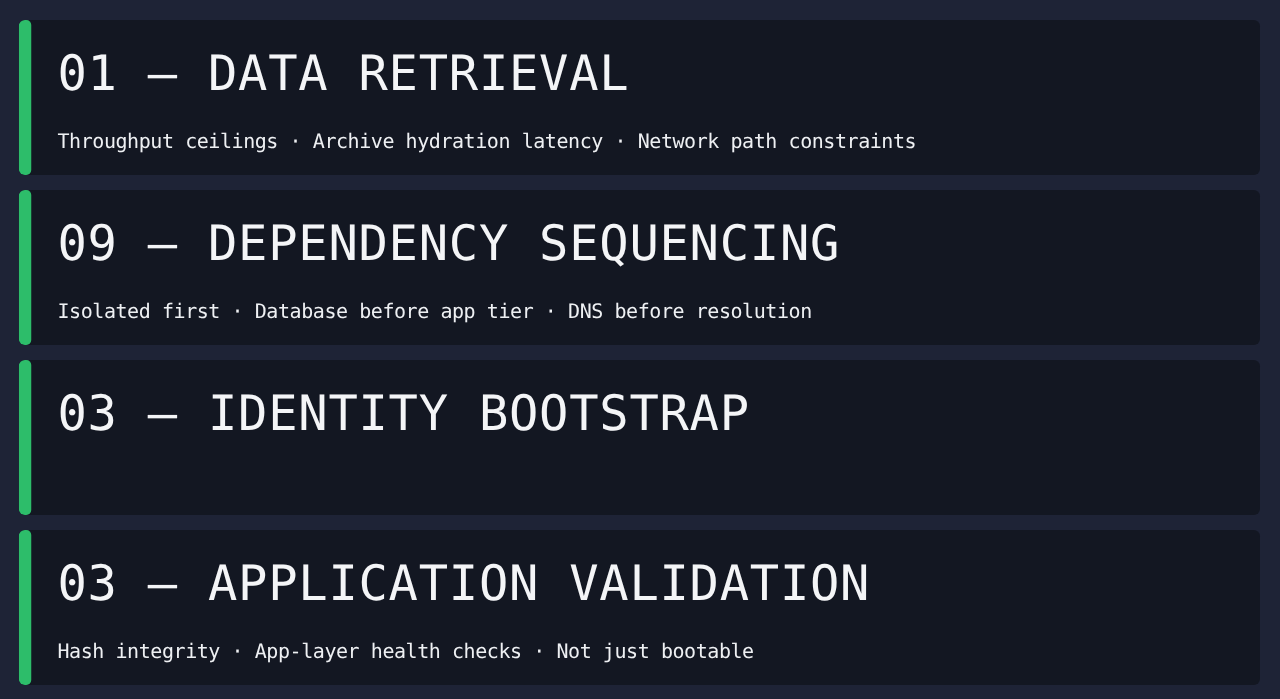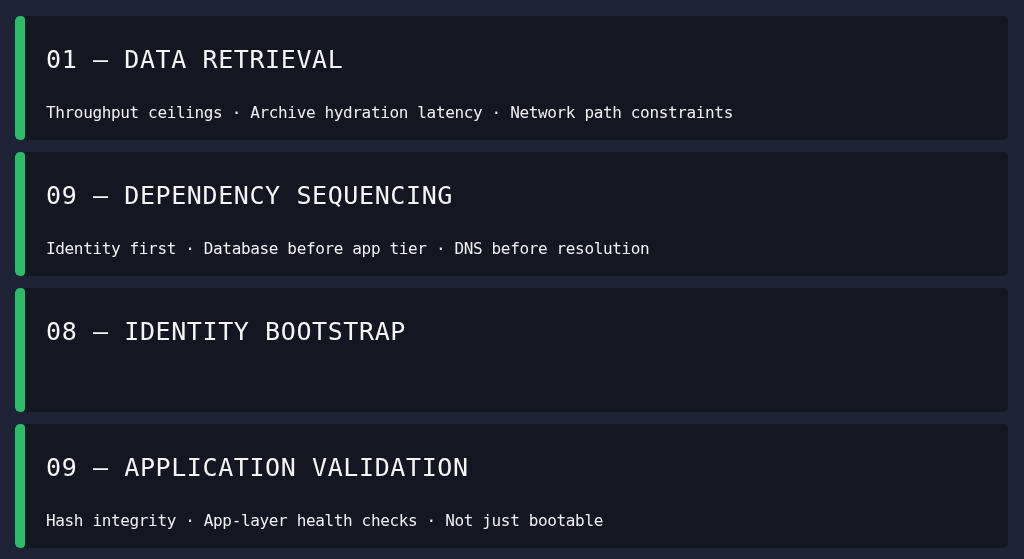--- a/index.html
+++ b/index.html
@@ -36,21 +36,21 @@
       bottom: 0;
       width: 10px;
       background: #2dbd6a;
       border-radius: 4px;
     }
     .title {
       position: absolute;
       left: 31px;
       top: 22px;
       color: #f4f5f7;
-      font-size: 25px;
+      font-size: 39px;
       line-height: 44px;
       letter-spacing: 0.6px;
       white-space: nowrap;
       font-weight: normal;
     }
     .subtitle {
       position: absolute;
       left: 31px;
       top: 84px;
       color: #eef0f3;
@@ -67,27 +67,27 @@
 
   <div class="card">
     <div class="accent" style="background: rgb(45, 189, 106);"></div>
     <div class="title">01 — DATA RETRIEVAL</div>
     <div class="subtitle">Throughput ceilings · Archive hydration latency · Network path constraints</div>
   </div>
 
   <div class="card">
     <div class="accent" style="background: rgb(45, 189, 106);"></div>
     <div class="title">09 — DEPENDENCY SEQUENCING</div>
-    <div class="subtitle">Identity first · Database before app tier · DNS before resolution</div>
+    <div class="subtitle">Isolated first · Database before app tier · DNS before resolution</div>
   </div>
 
   <div class="card">
     <div class="accent" style="background: rgb(45, 189, 106);"></div>
-    <div class="title">08 — IDENTITY BOOTSTRAP</div>
+    <div class="title">03 — IDENTITY BOOTSTRAP</div>
   </div>
 
   <div class="card">
     <div class="accent" style="background: rgb(45, 189, 106);"></div>
-    <div class="title">09 — APPLICATION VALIDATION</div>
+    <div class="title">03 — APPLICATION VALIDATION</div>
     <div class="subtitle">Hash integrity · App-layer health checks · Not just bootable</div>
   </div>
 
 </div>
 
 </body></html>

